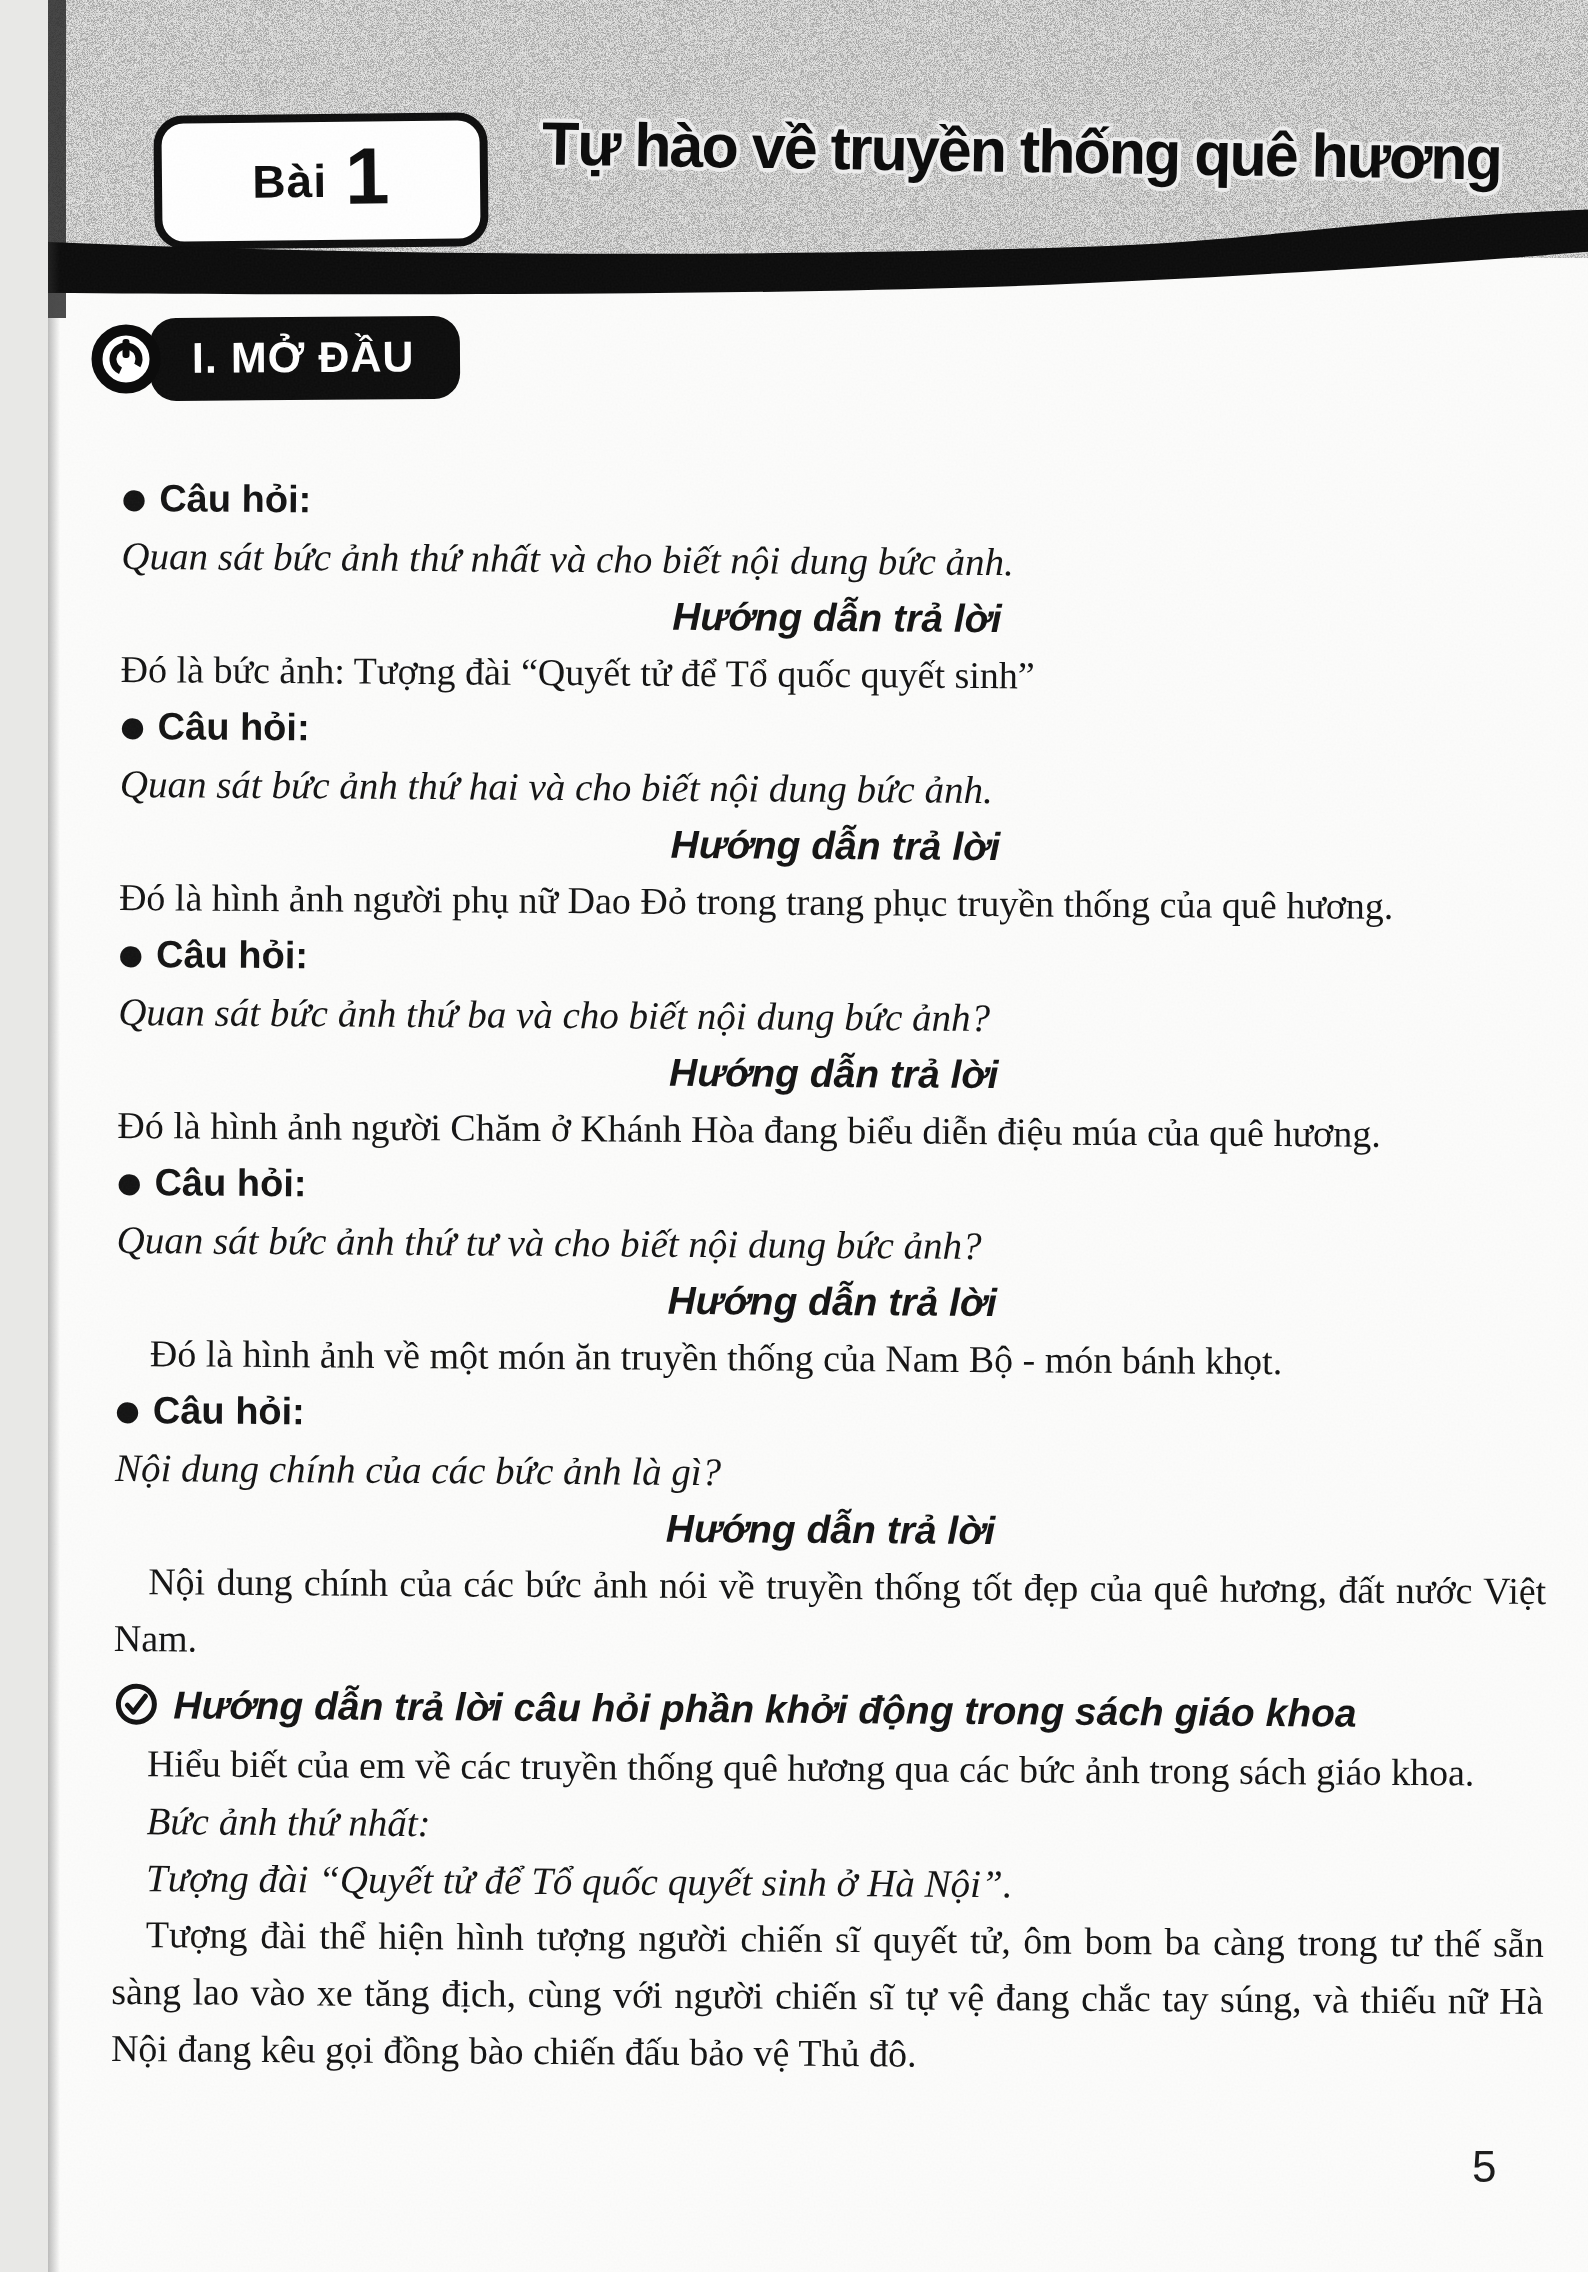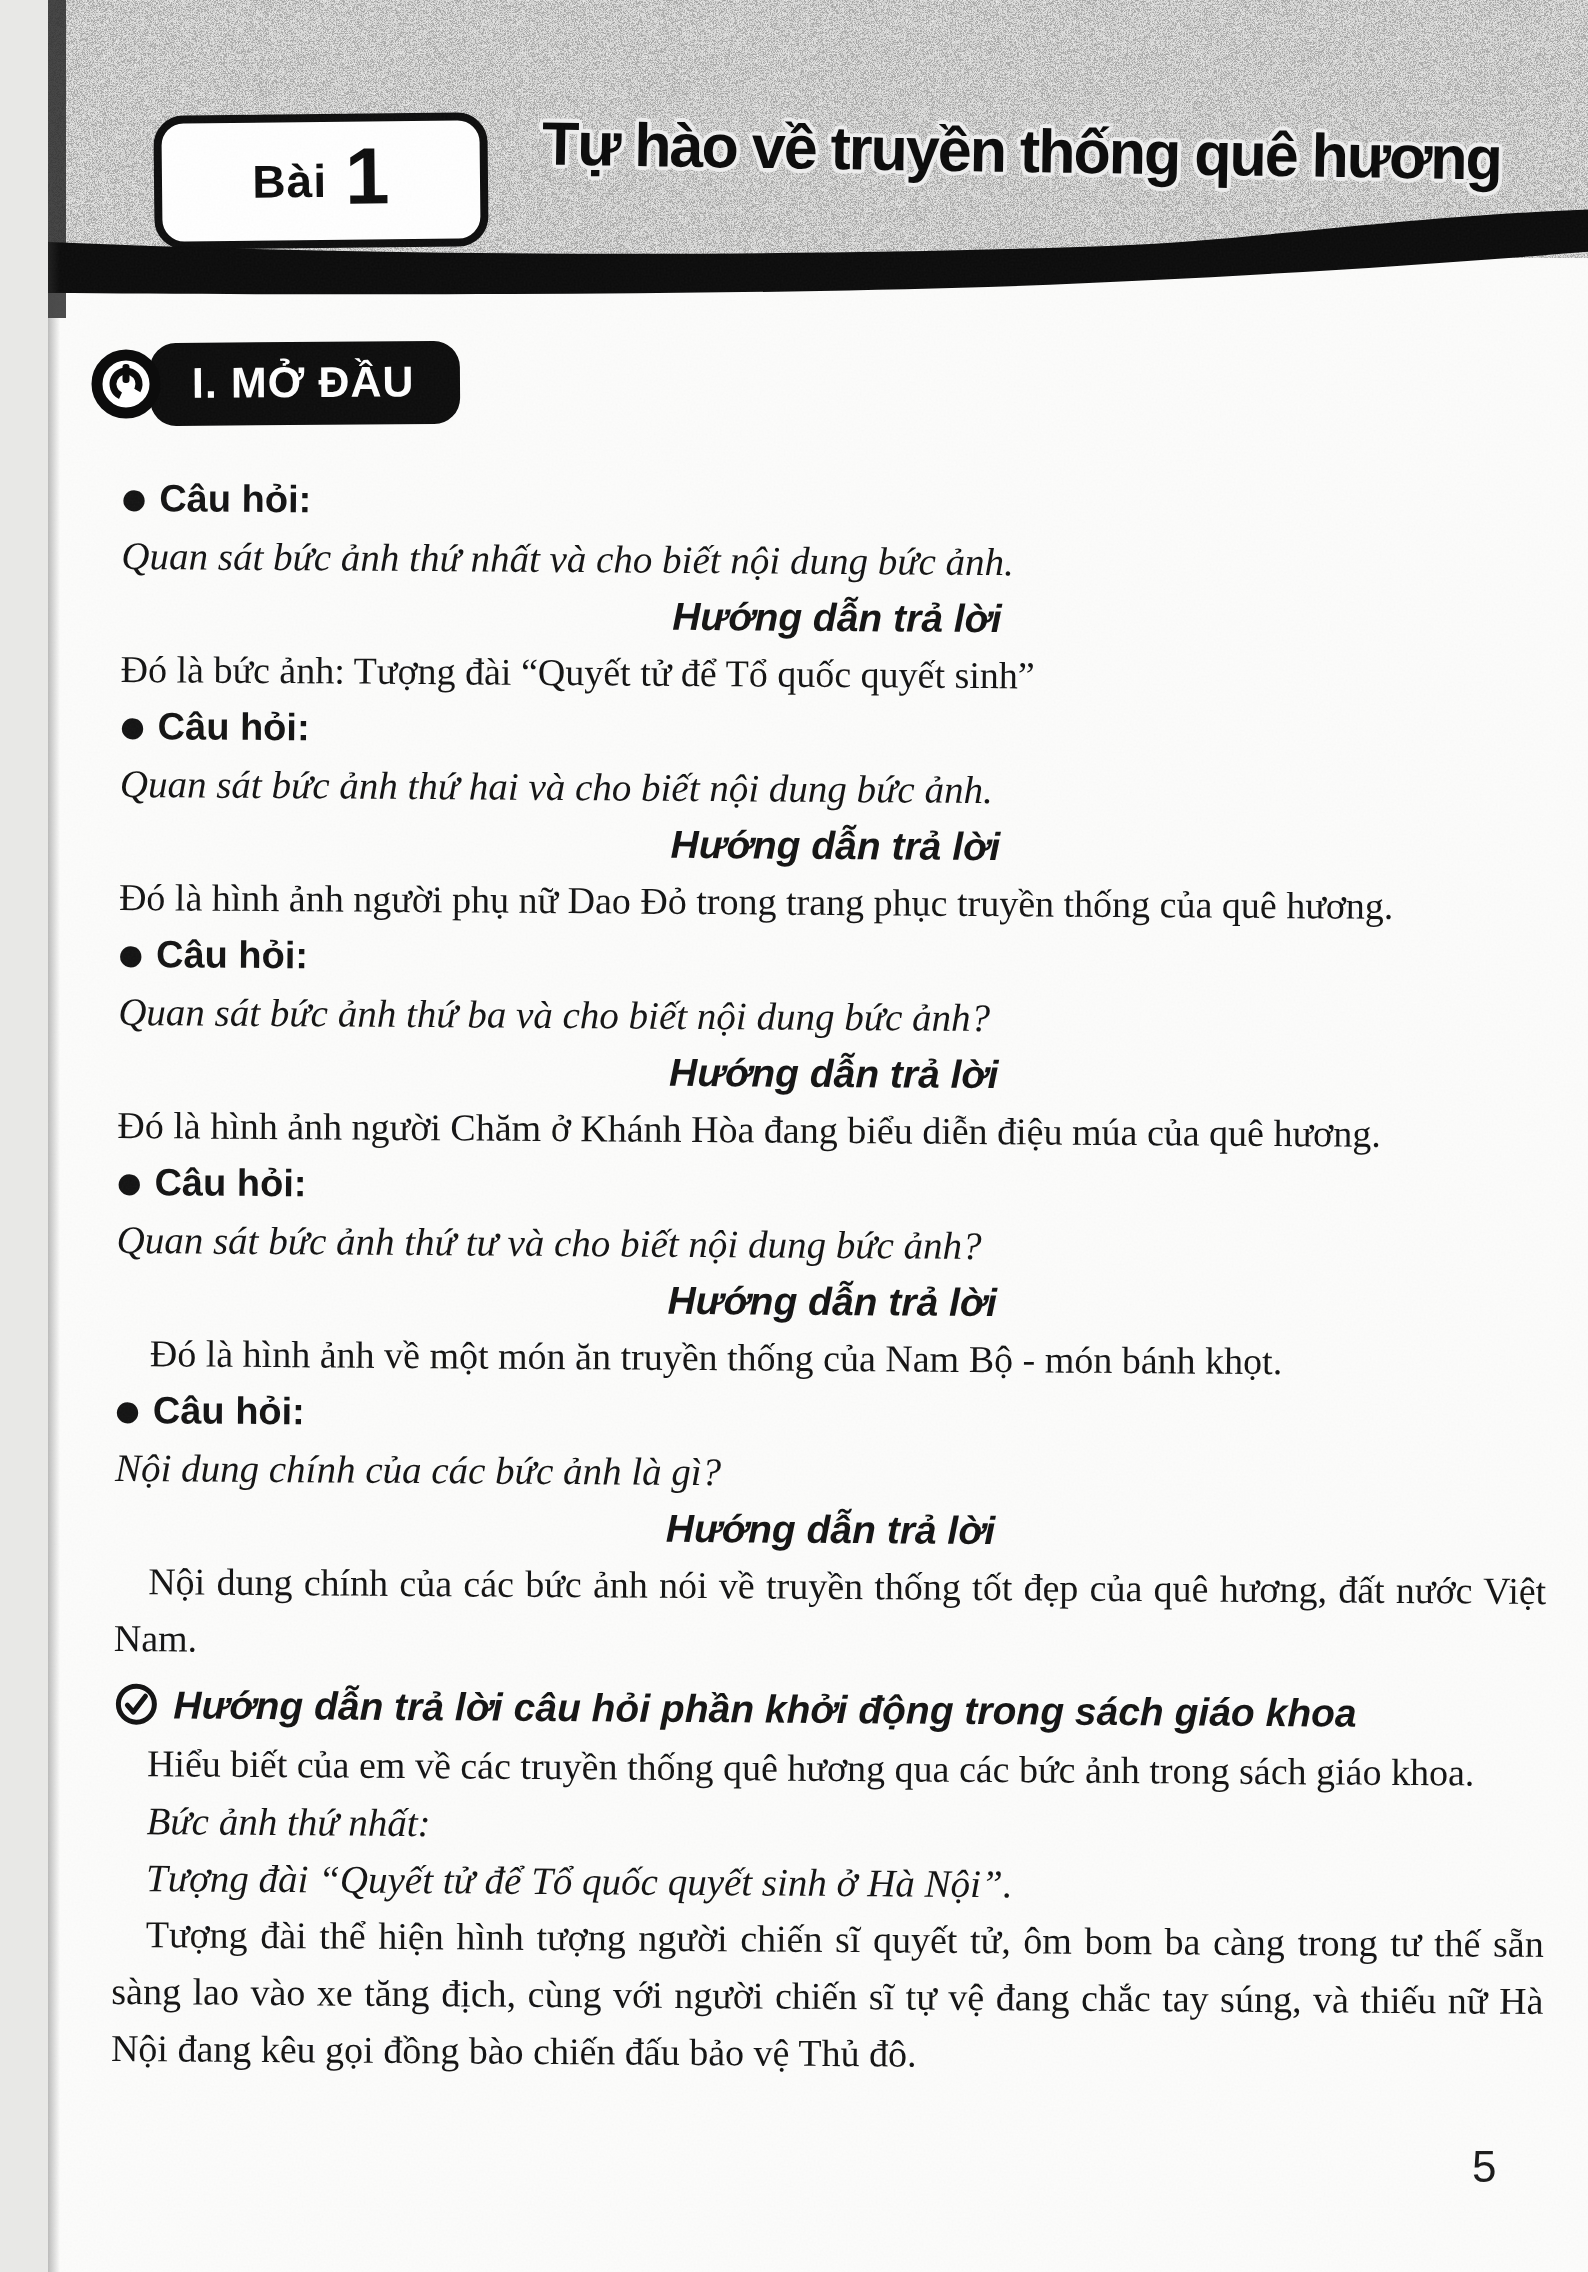--- a/index.html
+++ b/index.html
@@ -32,21 +32,21 @@
     font-family:"Liberation Sans","DejaVu Sans",sans-serif;
     font-weight:800; font-size:61px; letter-spacing:-2px; color:#0a0a0a;
     transform:rotate(0.9deg);
     text-shadow:
       -4px 0 0 #eee, 4px 0 0 #eee, 0 -4px 0 #eee, 0 4px 0 #eee,
       -3px -3px 0 #eee, 3px 3px 0 #eee, -3px 3px 0 #eee, 3px -3px 0 #eee;
   }
   .band-svg { position:absolute; top:204px; left:0; }
 
   
-  .section-row { position:absolute; top:342px; left:42px; display:flex; align-items:center; }
+  .section-row { position:absolute; top:317px; left:42px; display:flex; align-items:center; }
   .power-icon { position:relative; z-index:2; }
   .section-pill {
     margin-left:-12px; background:#0c0c0c; color:#fff;
     border-radius:26px; padding:16px 46px 18px 42px;
     font-family:"Liberation Sans","DejaVu Sans",sans-serif;
     font-weight:800; font-size:43px; letter-spacing:1px;
     transform:rotate(-0.4deg);
   }
 
   

